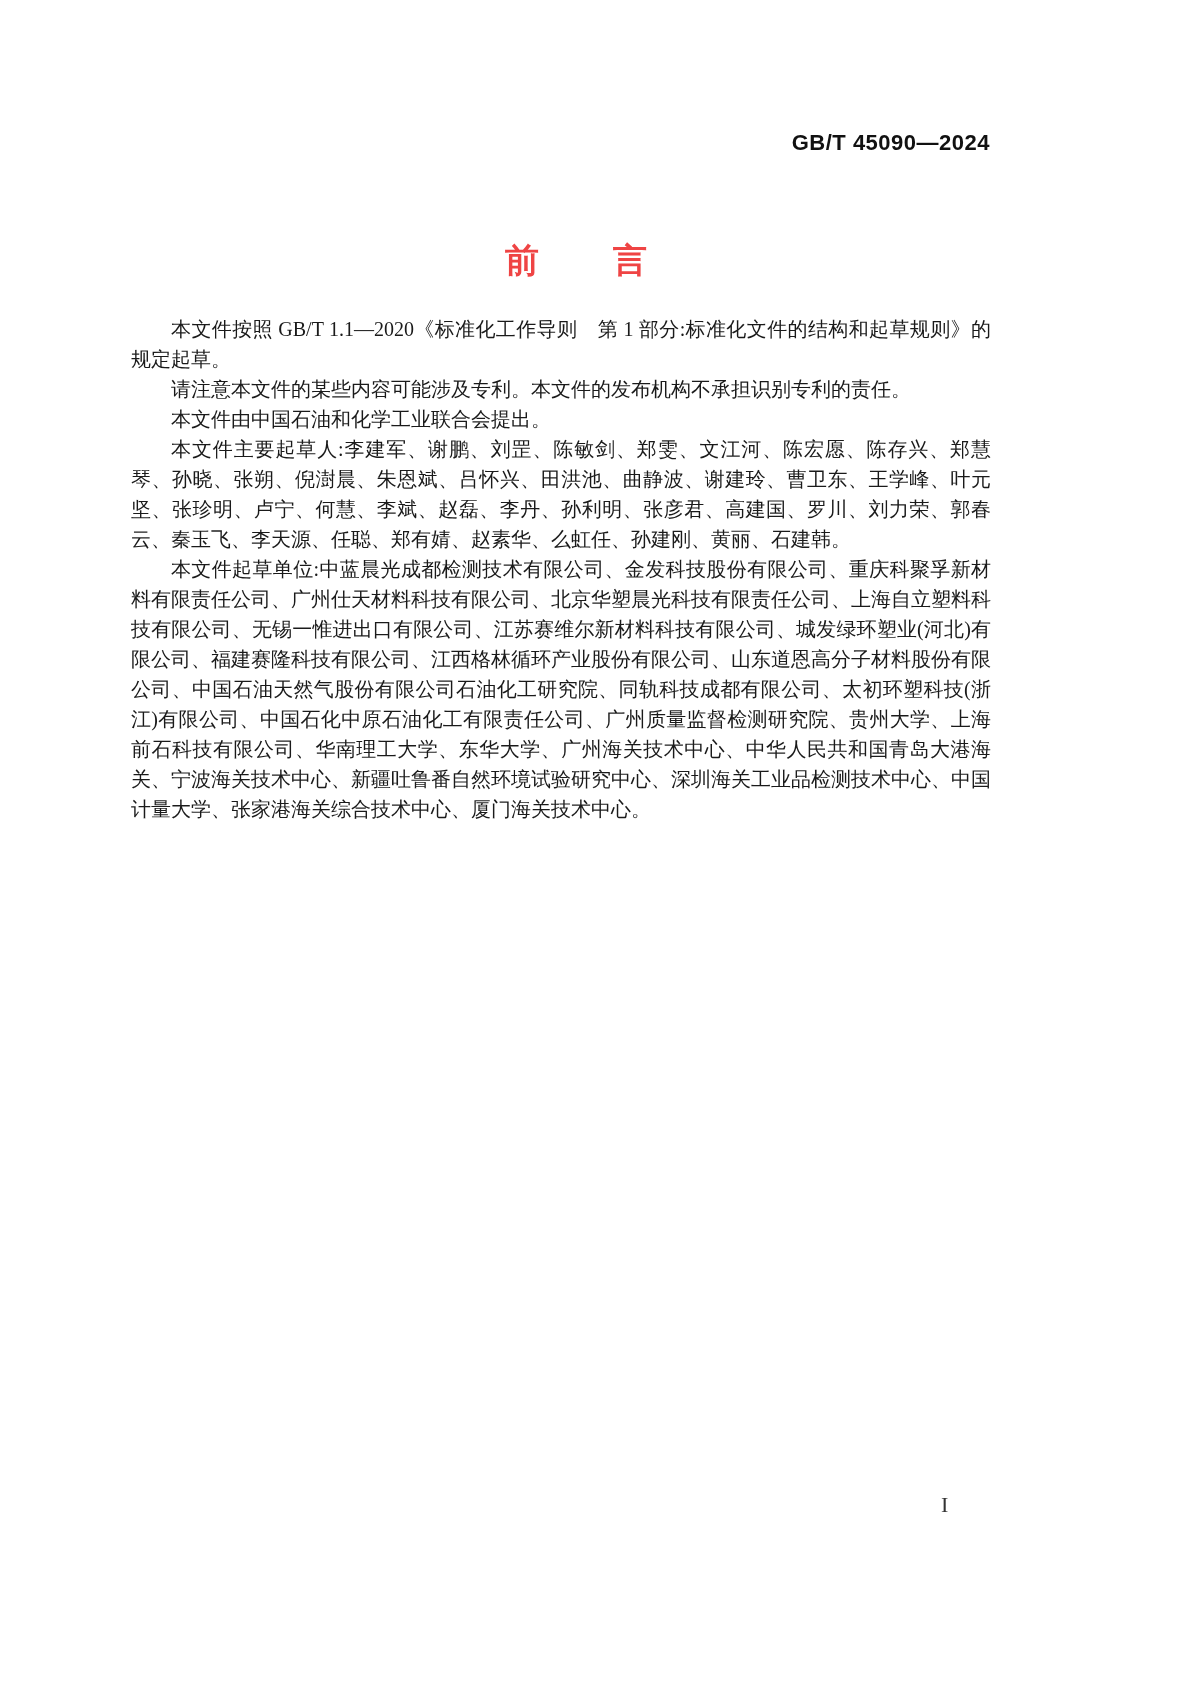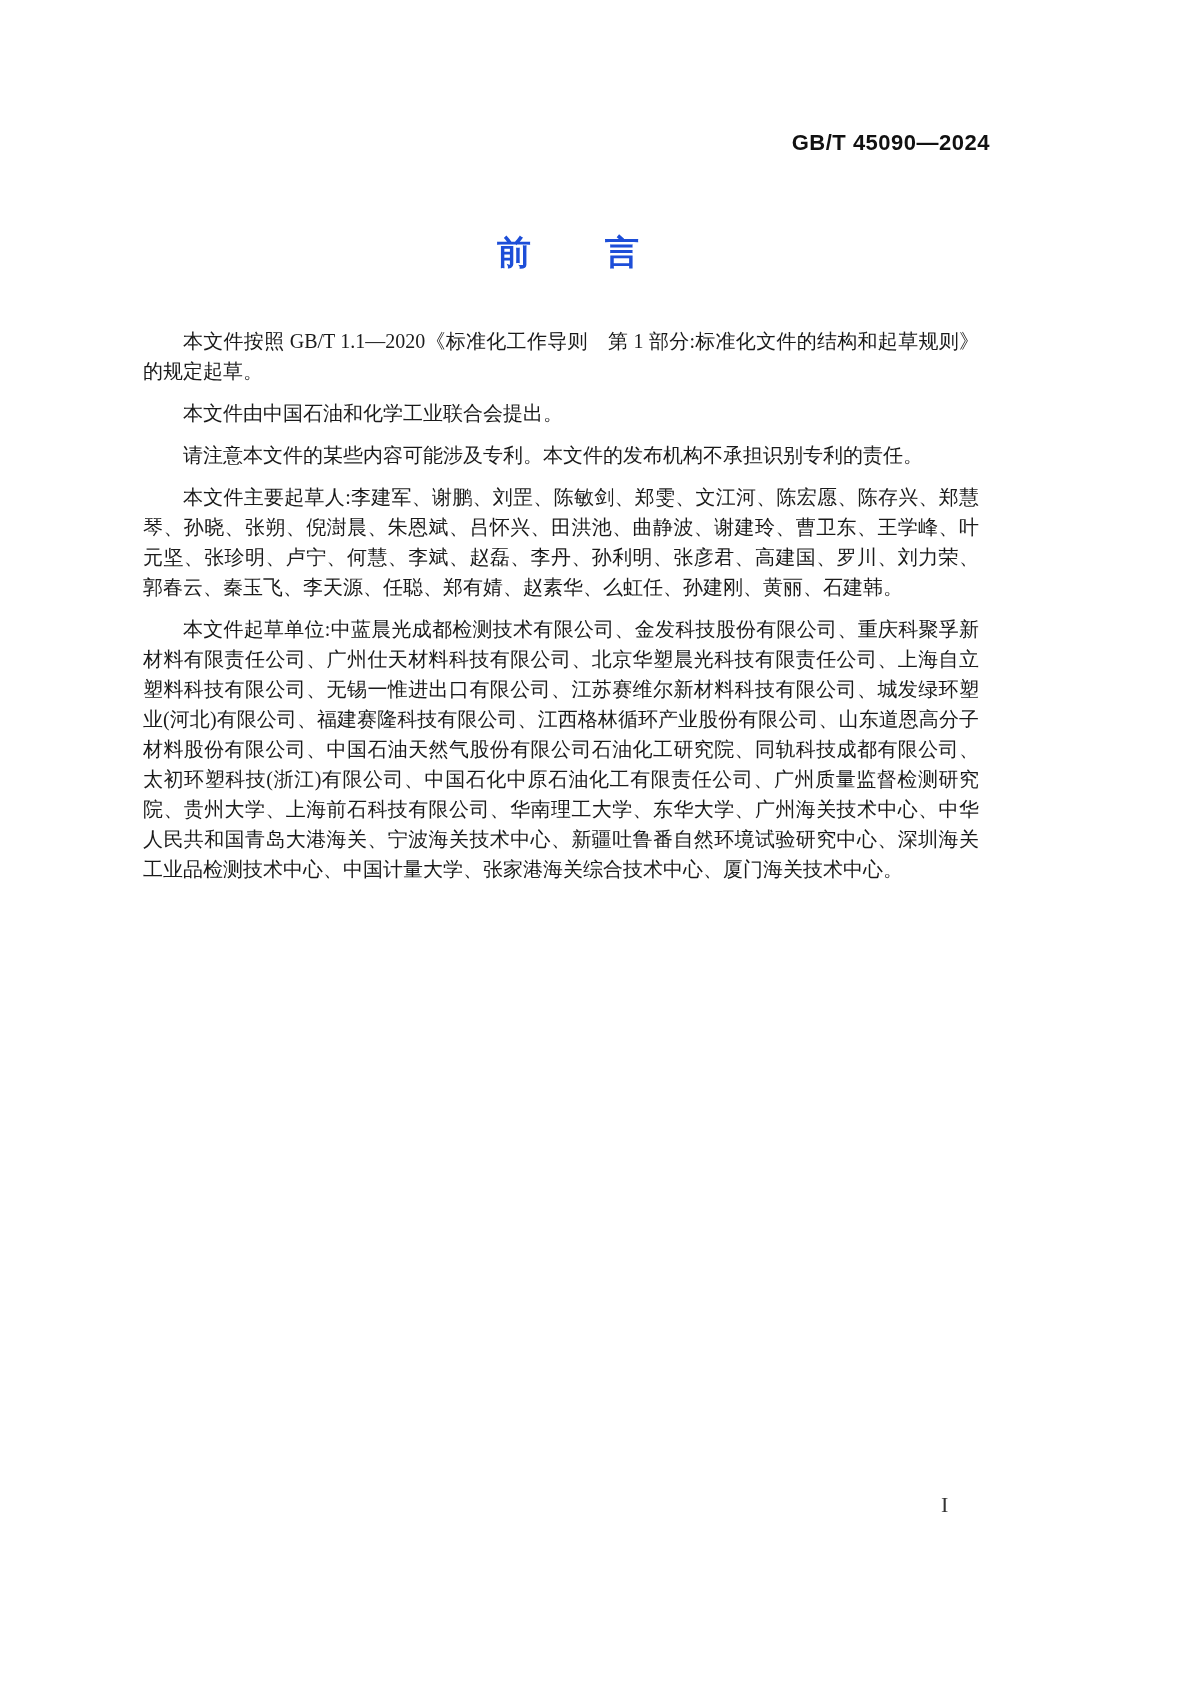--- a/index.html
+++ b/index.html
@@ -29,40 +29,40 @@
     font-weight: 700;
     font-size: 22px;
     letter-spacing: 0.5px;
     color: #111;
   }
   .doc-title {
     position: absolute;
     top: 222px;
     left: 131px;
     width: 860px;
-    margin: 8px;
+    margin: 16px;
     text-align: center;
     font-size: 34px;
     font-weight: 700;
     letter-spacing: 2px;
-    color: #1d4ed8;
+    color: #ef4444;
   }
   .body-text {
     position: absolute;
     top: 314px;
     left: 131px;
     width: 860px;
     font-size: 20px;
     line-height: 30px;
     text-align: justify;
     text-justify: inter-ideograph;
     color: #1a1a1a;
   }
   .body-text p {
-    margin: 12px;
+    margin: 0;
     text-indent: 2em;
   }
   .page-number {
     position: absolute;
     top: 1492px;
     left: 941px;
     font-size: 22px;
     color: #333;
   }
 </style>
@@ -70,21 +70,21 @@
 <body>
 
 <div class="page">
 
   <div class="std-number">GB/T 45090—2024</div>
 
   <h1 class="doc-title">前　　言</h1>
 
   <div class="body-text">
     <p>本文件按照 GB/T 1.1—2020《标准化工作导则　第 1 部分:标准化文件的结构和起草规则》的规定起草。</p>
+    <p>请注意本文件的某些内容可能涉及专利。本文件的发布机构不承担识别专利的责任。</p>
     <p>本文件由中国石油和化学工业联合会提出。</p>
-    <p>请注意本文件的某些内容可能涉及专利。本文件的发布机构不承担识别专利的责任。</p>
     <p>本文件主要起草人:李建军、谢鹏、刘罡、陈敏剑、郑雯、文江河、陈宏愿、陈存兴、郑慧琴、孙晓、张朔、倪澍晨、朱恩斌、吕怀兴、田洪池、曲静波、谢建玲、曹卫东、王学峰、叶元坚、张珍明、卢宁、何慧、李斌、赵磊、李丹、孙利明、张彦君、高建国、罗川、刘力荣、郭春云、秦玉飞、李天源、任聪、郑有婧、赵素华、么虹任、孙建刚、黄丽、石建韩。</p>
     <p>本文件起草单位:中蓝晨光成都检测技术有限公司、金发科技股份有限公司、重庆科聚孚新材料有限责任公司、广州仕天材料科技有限公司、北京华塑晨光科技有限责任公司、上海自立塑料科技有限公司、无锡一惟进出口有限公司、江苏赛维尔新材料科技有限公司、城发绿环塑业(河北)有限公司、福建赛隆科技有限公司、江西格林循环产业股份有限公司、山东道恩高分子材料股份有限公司、中国石油天然气股份有限公司石油化工研究院、同轨科技成都有限公司、太初环塑科技(浙江)有限公司、中国石化中原石油化工有限责任公司、广州质量监督检测研究院、贵州大学、上海前石科技有限公司、华南理工大学、东华大学、广州海关技术中心、中华人民共和国青岛大港海关、宁波海关技术中心、新疆吐鲁番自然环境试验研究中心、深圳海关工业品检测技术中心、中国计量大学、张家港海关综合技术中心、厦门海关技术中心。</p>
   </div>
 
   <div class="page-number">I</div>
 
 </div>
 
 </body></html>

